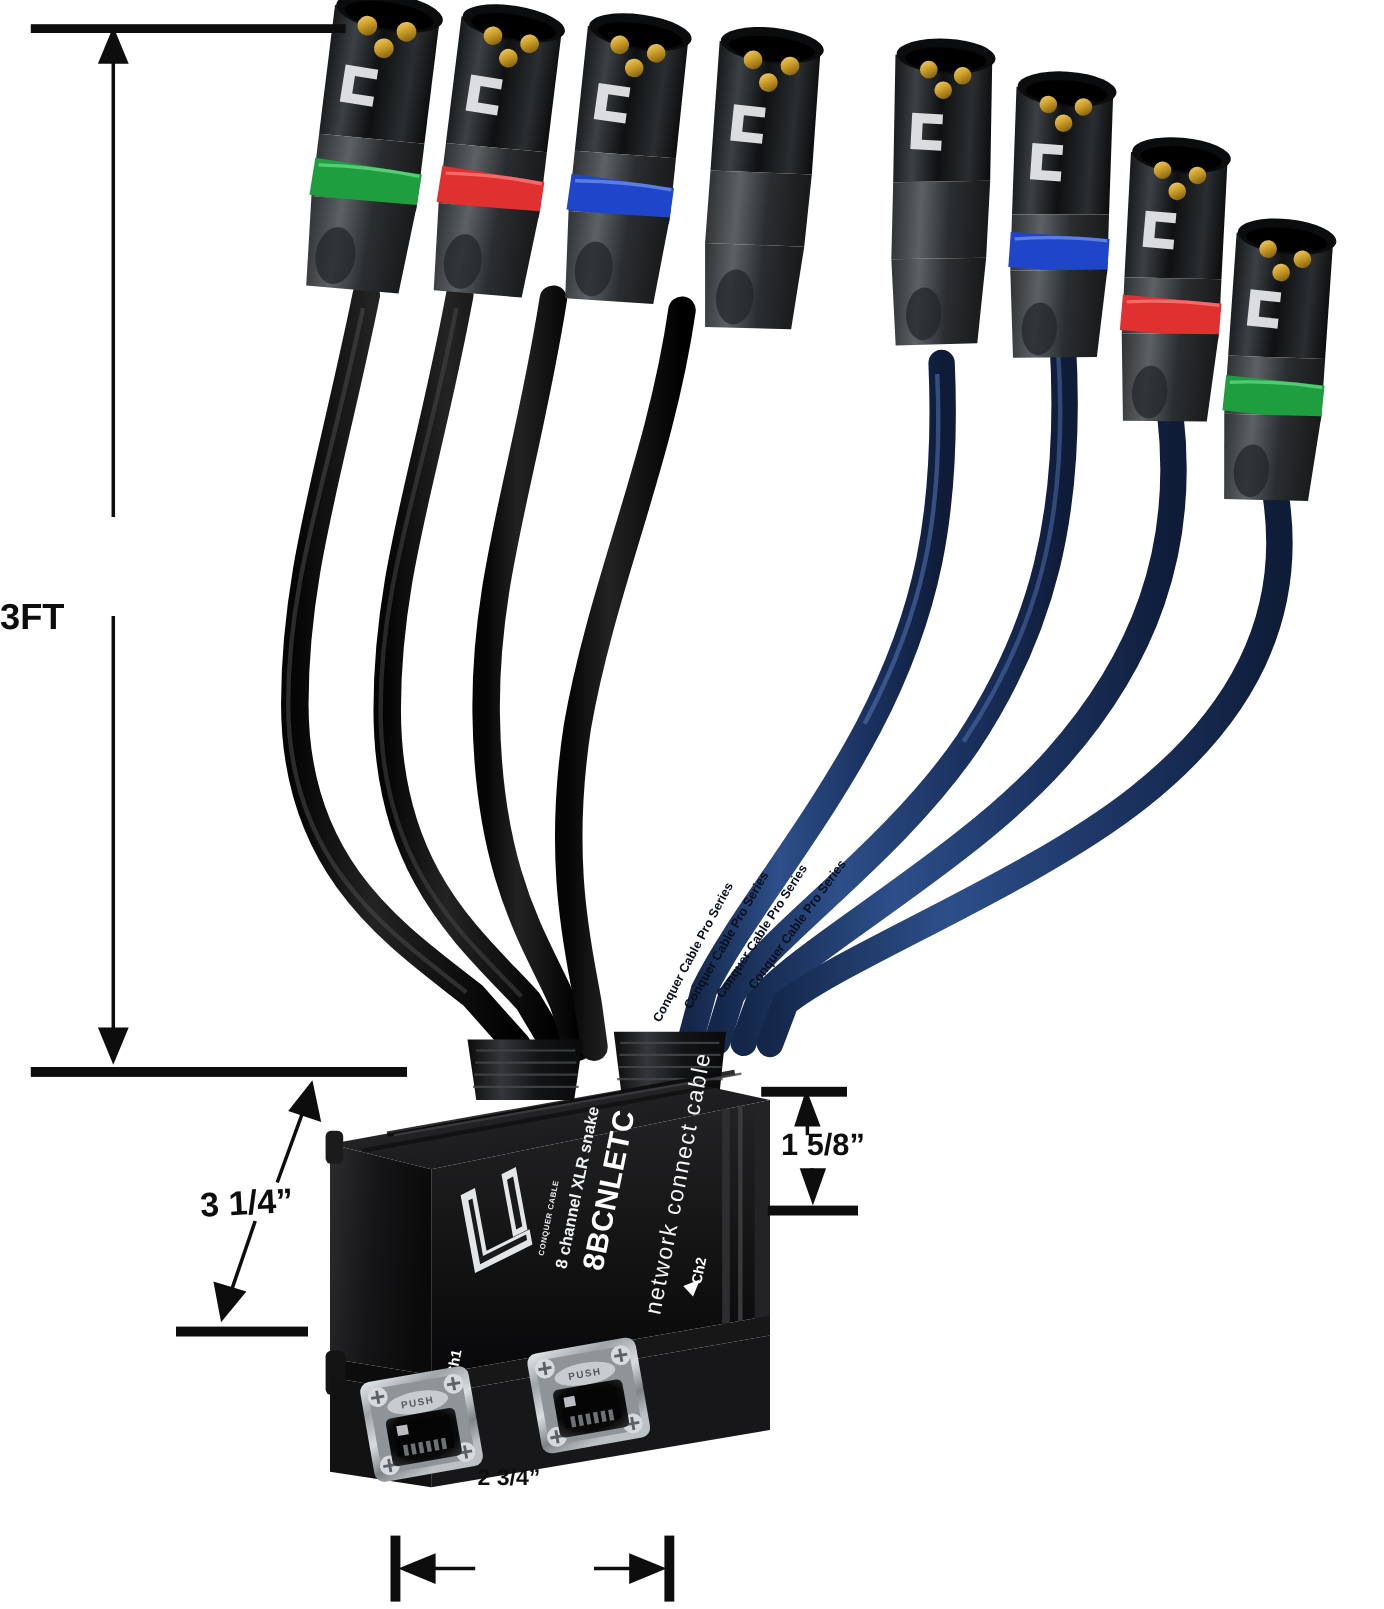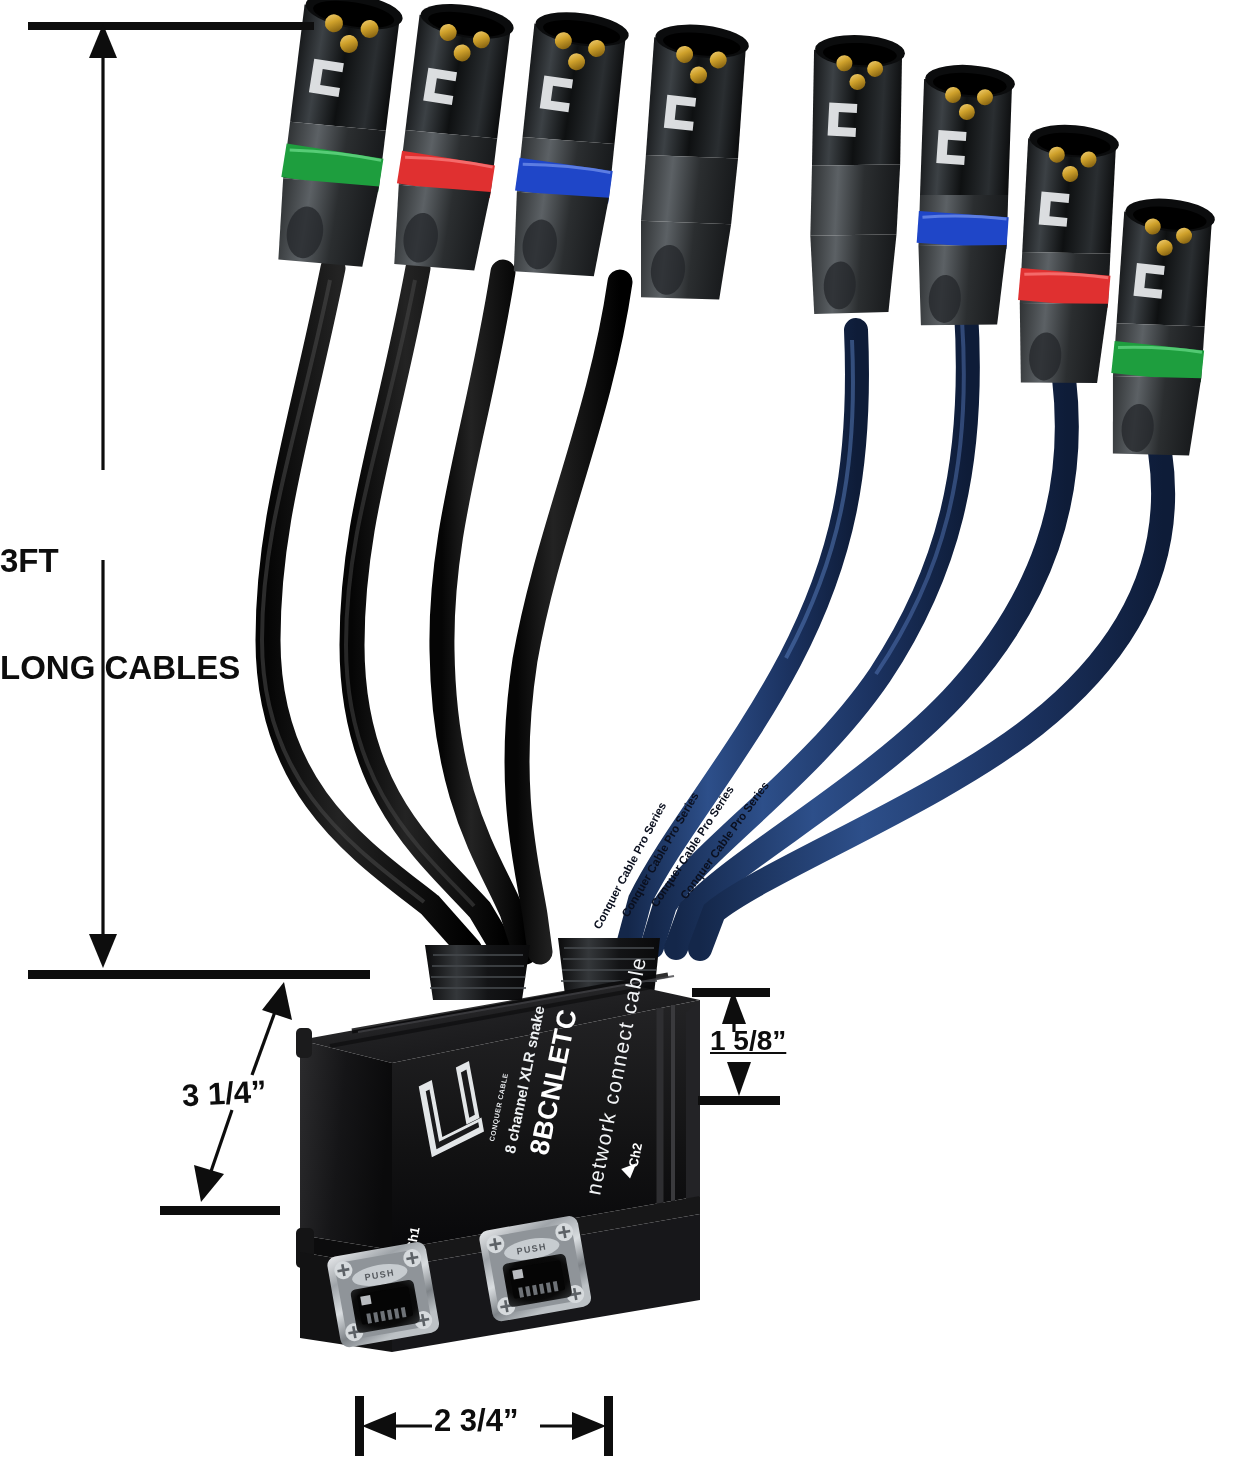--- a/index.html
+++ b/index.html
@@ -389,22 +389,21 @@
       <rect class="rule" x="604" y="1396" width="9" height="60"></rect>
       <line class="dimline" x1="378" y1="1426" x2="432" y2="1426"></line>
       <polygon class="arrowhead" points="362,1426 396,1412 396,1440"></polygon>
       <line class="dimline" x1="540" y1="1426" x2="592" y2="1426"></line>
       <polygon class="arrowhead" points="606,1426 572,1412 572,1440"></polygon>
     </g>
   </svg>
 
   <div class="label-block" style="left:0px;top:472px;width:238px;text-align:left;font-size:33px;">
     <div>3FT</div>
-    <div>LONG CABLES</div>
   </div>
 
   <div class="label-block" style="left:182px;top:1077px;font-size:31px;transform:rotate(-3deg);">3 1/4”</div>
 
-  <div class="label-block" style="left:710px;top:1026px;font-size:28px;text-decoration:underline;">1 5/8”</div>
-
-  <div class="label-block" style="left:434px;top:1404px;font-size:31px;">2 3/4”</div>
+  <div class="label-block" style="left:710px;top:1026px;font-size:28px;">1 5/8”</div>
+
+  <div class="label-block" style="left:434px;top:1333px;font-size:21px;">2 3/4”</div>
 
 </div>
 
 </body></html>

